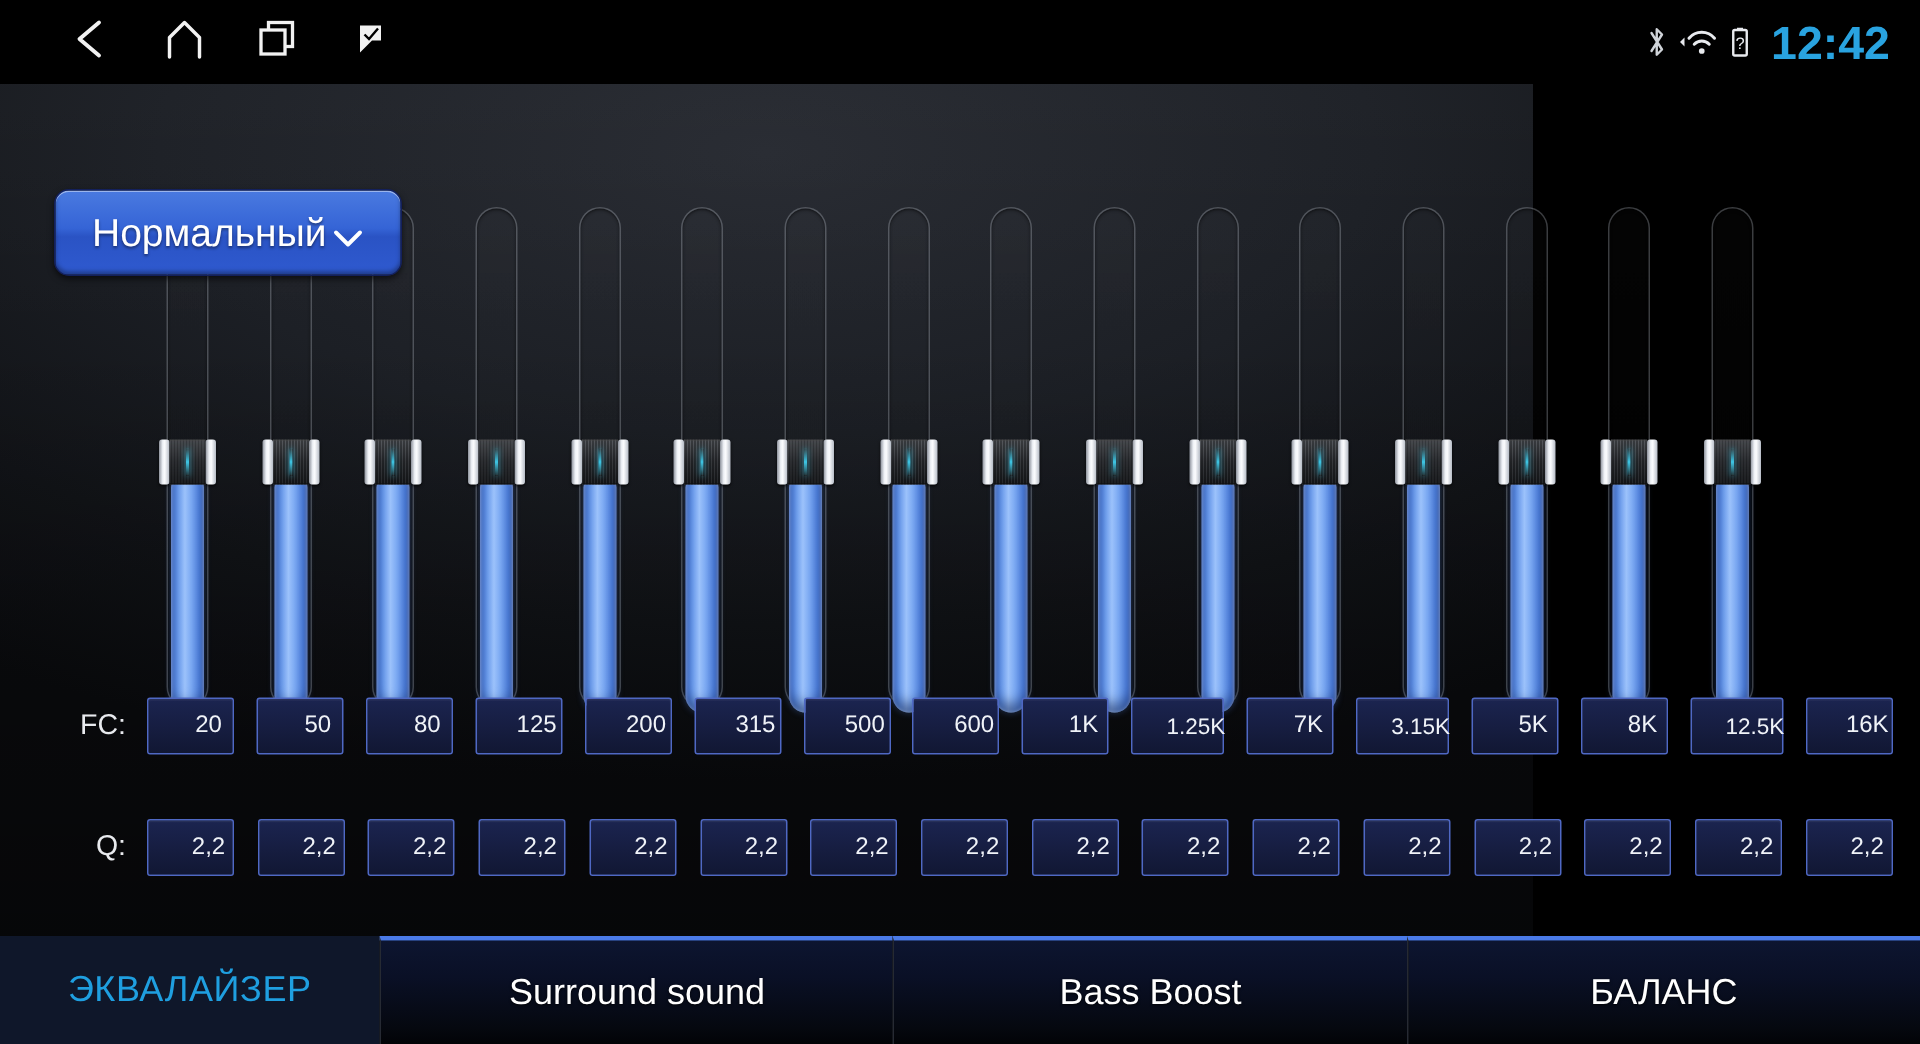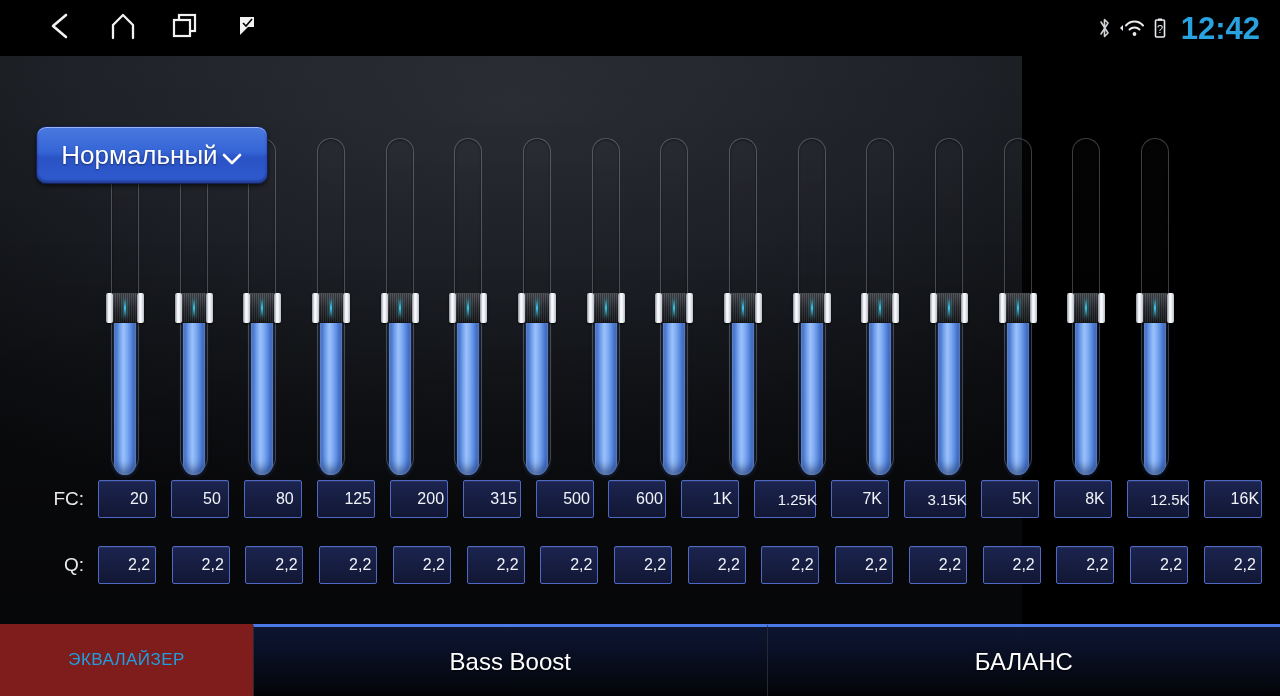--- a/index.html
+++ b/index.html
@@ -121,21 +121,21 @@
     background:linear-gradient(to bottom, rgba(60,210,235,0.1), #3ec7e6 50%, rgba(60,210,235,0.1));
     box-shadow:0 0 4px rgba(60,200,235,0.8);
   }
 
   
   .param-row{
     position:absolute; left:0; width:1280px; height:38px;
     display:flex; align-items:center;
     z-index:8;
   }
-  .param-row.fc{ top:424px; }
+  .param-row.fc{ top:409px; }
   .param-row.q{  top:490px; }
   .row-label{
     width:98px; text-align:right; padding-right:14px;
     font-size:19px; color:#e8eaee;
   }
   .cells{
     flex:1; display:flex; justify-content:space-between; padding-right:18px;
   }
   .cell{
     width:58px; height:38px;
@@ -154,22 +154,22 @@
   .tabbar{
     position:absolute; left:0; top:624px; width:1280px; height:72px;
     display:flex; background:#000; z-index:20;
   }
   .tab{
     position:relative;
     display:flex; align-items:center; justify-content:center;
     font-size:24px; cursor:pointer; height:72px;
   }
   .tab.active{
-    width:253px; background:#7f1d1d; color:#1f9fe0;
-    font-size:17px; font-weight:normal; letter-spacing:0.4px;
+    width:253px; background:#0f172a; color:#1f9fe0;
+    font-size:24px; font-weight:normal; letter-spacing:0.4px;
   }
   .tab.inactive{
     flex:1;
     color:#ffffff;
     background:linear-gradient(to bottom, #0d1530 0%, #0a1026 35%, #05080f 85%, #020306 100%);
     border-top:3px solid #4a7ae8;
     border-left:1px solid #262a33;
   }
   .tab.inactive:first-of-type{ border-left:none; }
   .tab.inactive .tab-label{ text-shadow:0 1px 2px rgba(0,0,0,0.8); }
@@ -455,20 +455,23 @@
         </div>
     </div>
 
   </div>
 
   <div class="tabbar" id="tabbar">
       <div class="tab active">
         <span class="tab-label">ЭКВАЛАЙЗЕР</span>
       </div>
       <div class="tab inactive">
+        <span class="tab-label">Surround sound</span>
+      </div>
+      <div class="tab inactive">
         <span class="tab-label">Bass Boost</span>
       </div>
       <div class="tab inactive">
         <span class="tab-label">БАЛАНС</span>
       </div>
     </div>
 
 </div>
 
 </body></html>

